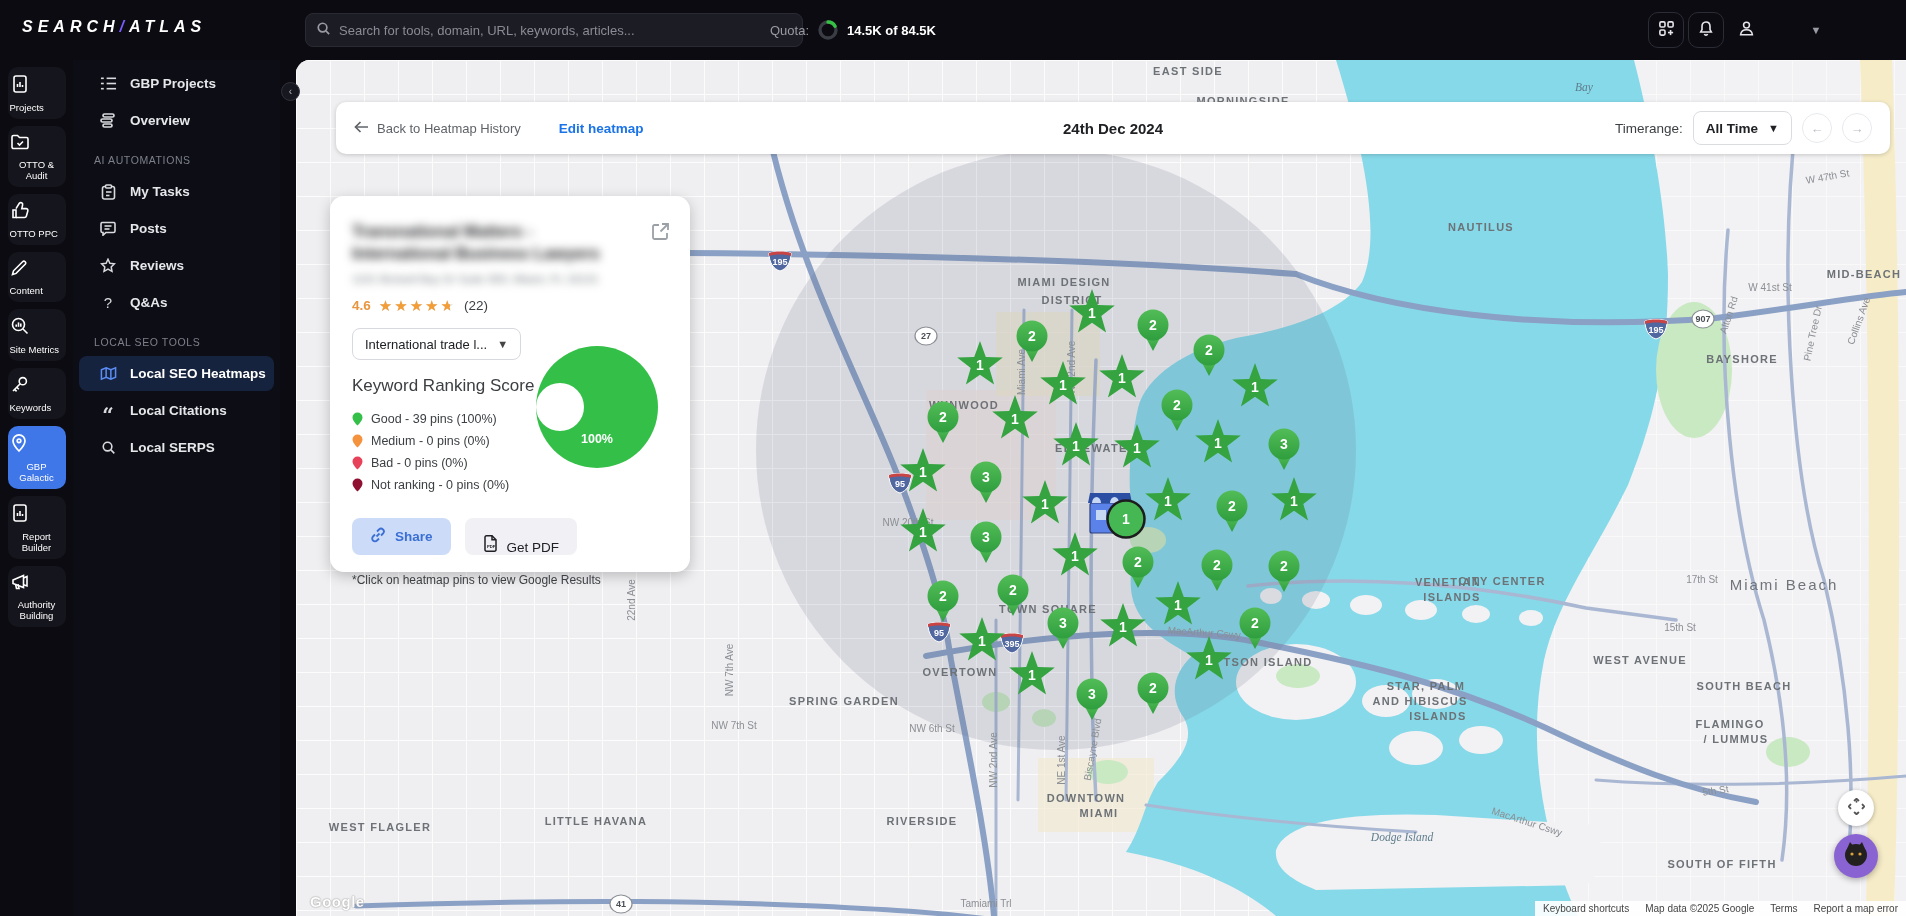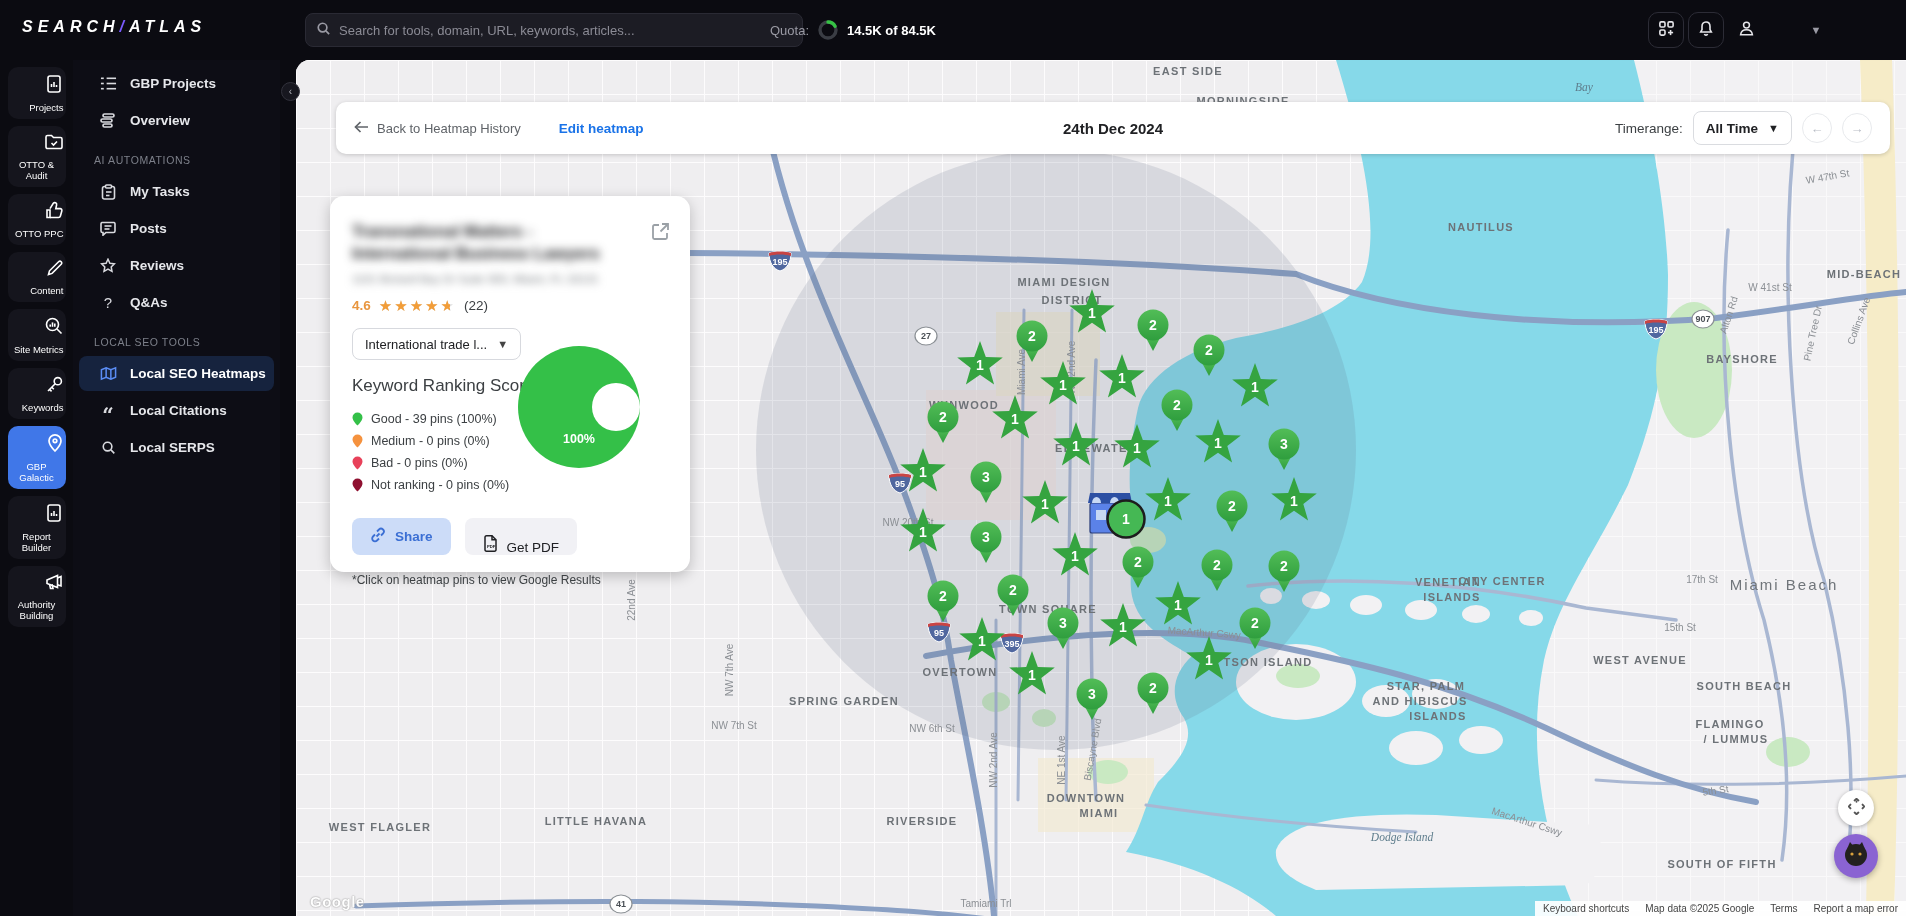--- a/index.html
+++ b/index.html
@@ -11,21 +11,21 @@
   .searchbox input{background:transparent;border:none;outline:none;color:#cfcfd6;font-size:13px;width:100%}
   .searchbox input::placeholder{color:#8b8b95}
   .quota{position:absolute;left:770px;top:0;height:60px;display:flex;align-items:center;gap:8px}
   .quota .qlabel{color:#9a9aa4;font-size:13px}
   .quota .qvalue{color:#fff;font-size:13px;font-weight:700}
   .tb-btn{position:absolute;top:12px;width:36px;height:36px;border:1px solid #2c2c36;border-radius:10px;display:flex;align-items:center;justify-content:center;color:#e6e6ea;cursor:pointer}
   .tb-plain{position:absolute;top:12px;width:36px;height:36px;display:flex;align-items:center;justify-content:center;color:#e6e6ea}
   .caret{color:#9a9aa4;font-size:11px}
   
   .rail{position:absolute;left:0;top:60px;width:73px;bottom:0;background:#0b0b11;display:flex;flex-direction:column;align-items:center;padding-top:7px;gap:7px;z-index:25}
-  .rail-item{width:58px;border-radius:10px;background:#15151d;color:#fff;display:flex;flex-direction:column;align-items:flex-end;justify-content:center;padding:7px 2px 6px;cursor:pointer}
+  .rail-item{width:58px;border-radius:10px;background:#15151d;color:#fff;display:flex;flex-direction:column;align-items:flex-start;justify-content:center;padding:7px 2px 6px;cursor:pointer}
   .rail-item.active{background:#4077e8}
   .rail-item .rlabel{font-size:9.5px;line-height:11px;text-align:center;margin-top:4px;color:#fff}
   
   .sidebar{position:absolute;left:73px;top:60px;width:207px;bottom:0;background:#0d0d15;z-index:24;padding-top:4px}
   .side-row{display:flex;align-items:center;gap:13px;height:35px;padding-left:20px;color:#e6e7eb;font-size:13.5px;font-weight:600;cursor:pointer;margin:2px 6px;border-radius:8px}
   .side-row .sic{width:18px;display:flex;justify-content:center;color:#d9dadf}
   .side-row.active{background:#16233e;color:#fff}
   .side-row.active .sic{color:#5b8df5}
   .side-section{color:#7d808a;font-size:10.5px;letter-spacing:.6px;padding:14px 0 6px 21px;font-weight:400}
   .collapse-btn{position:absolute;left:281px;top:82px;width:19px;height:19px;border-radius:50%;background:#17171f;border:1px solid #32323c;color:#b9bac2;font-size:10px;display:flex;align-items:center;justify-content:center;z-index:40;cursor:pointer}
@@ -56,21 +56,21 @@
   .ext-icon{position:absolute;right:20px;top:26px;color:#9aa0a6;cursor:pointer}
   .rating-row{display:flex;align-items:center;gap:8px;margin-top:13px}
   .rating-val{color:#e8963f;font-size:13.5px;font-weight:600}
   .stars{position:relative;font-size:15px;letter-spacing:2px;color:#e0e0e0;line-height:1}
   .stars .fill{position:absolute;left:0;top:0;white-space:nowrap;overflow:hidden;color:#f29d38}
   .rating-count{color:#3c4043;font-size:13.5px}
   .kw-pill{display:inline-flex;align-items:center;gap:10px;border:1px solid #d7d9de;border-radius:8px;height:32px;padding:0 12px;font-size:13px;color:#202124;margin-top:15px;cursor:pointer}
   .kw-pill .caret{color:#444}
   .score-label{font-size:17px;color:#3c4043;margin-top:16px}
   .score-val{font-size:36px;font-weight:700;color:#34c048;margin-top:2px}
-  .donut{position:absolute;right:50px;top:150px;width:122px;height:122px;border-radius:50%;background:#34c048;display:flex;align-items:center;justify-content:flex-end}
+  .donut{position:absolute;right:32px;top:150px;width:122px;height:122px;border-radius:50%;background:#34c048;display:flex;align-items:center;justify-content:flex-start}
   .donut .hole{width:48px;height:48px;border-radius:50%;background:#fff}
   .donut .dlabel{position:absolute;left:50%;top:86px;transform:translateX(-50%);color:#fff;font-size:12.5px;font-weight:600}
   #legend{margin-top:12px}
   .lg-row{display:flex;align-items:center;gap:8px;height:22px;font-size:12.5px;color:#3c4043}
   .btn-row{display:flex;gap:14px;margin-top:22px}
   .btn-share{display:flex;align-items:center;gap:9px;background:#ccdcf8;color:#3b6fd4;border:none;border-radius:8px;height:37px;padding:0 18px;font-size:13.5px;font-weight:600;cursor:pointer;font-family:inherit}
   .btn-pdf{display:flex;align-items:flex-end;gap:9px;background:#f1f1f5;color:#202124;border:none;border-radius:8px;height:37px;padding:0 18px;font-size:13.5px;cursor:pointer;font-family:inherit}
   .footnote{font-size:12px;color:#3c4043;margin-top:18px}
   
   .fs-btn{position:absolute;right:32px;bottom:90px;width:36px;height:36px;border-radius:50%;background:#fff;box-shadow:0 1px 4px rgba(0,0,0,.3);display:flex;align-items:center;justify-content:center;z-index:18;cursor:pointer;color:#555}

